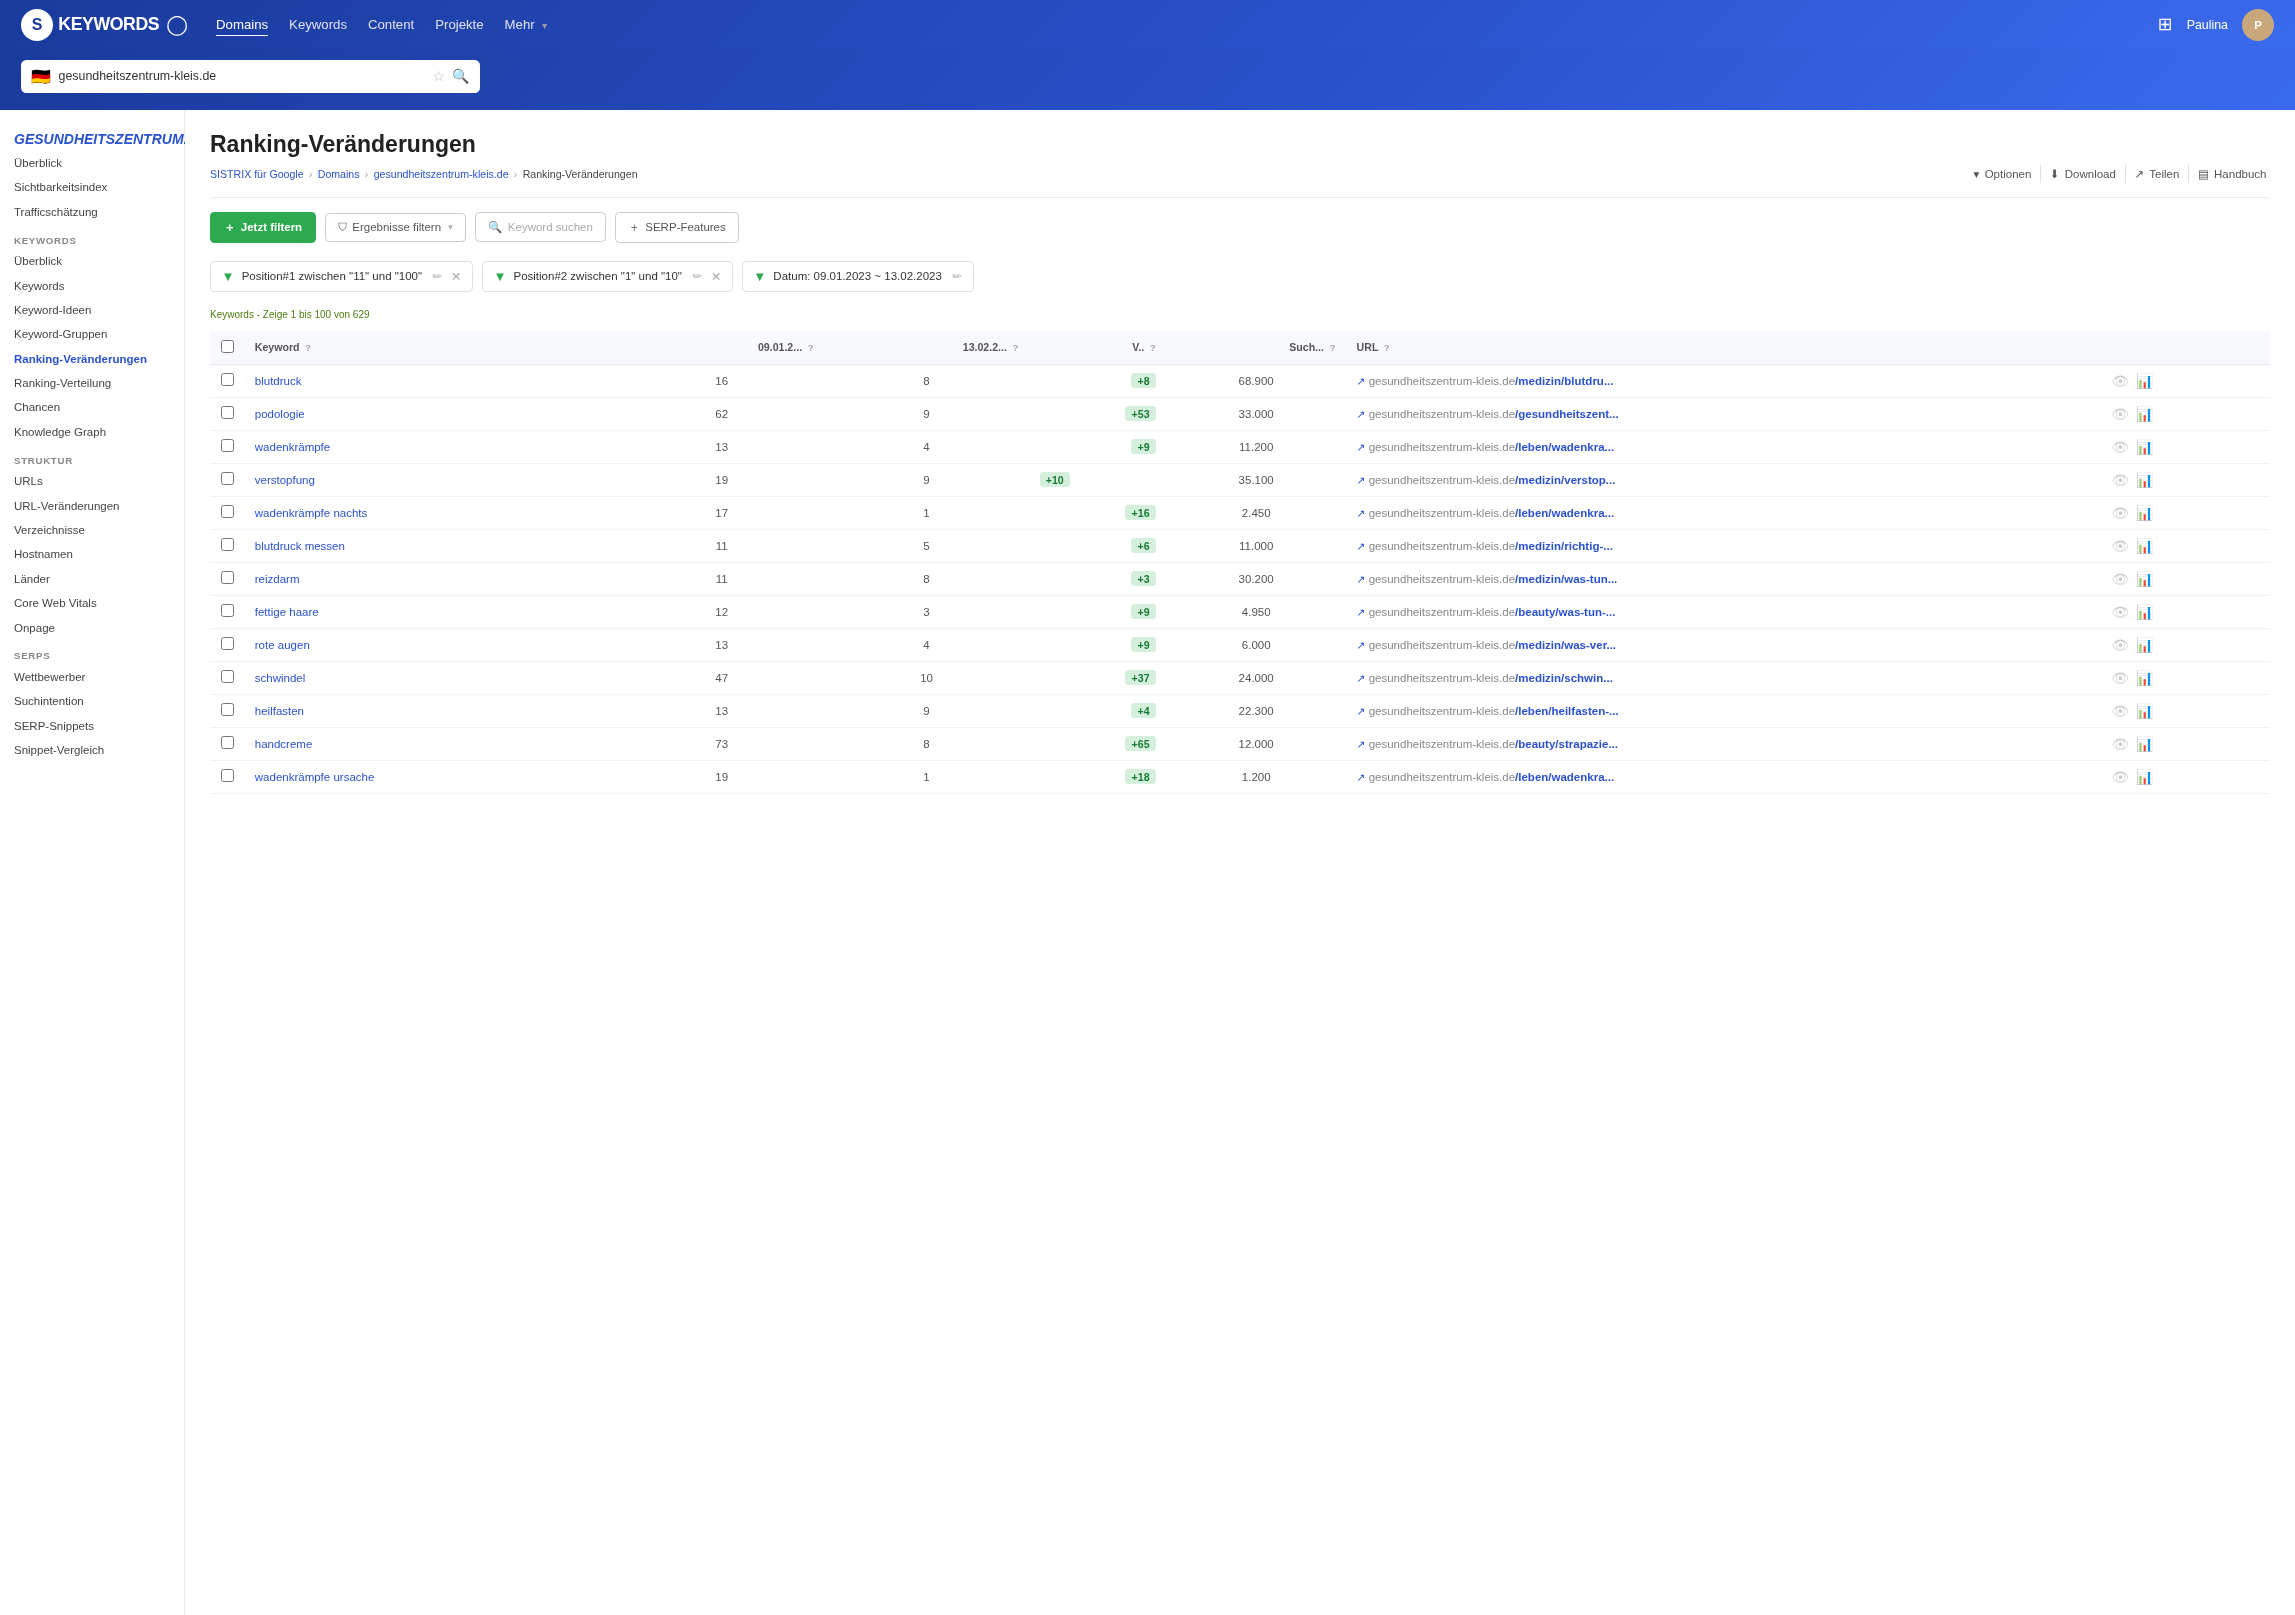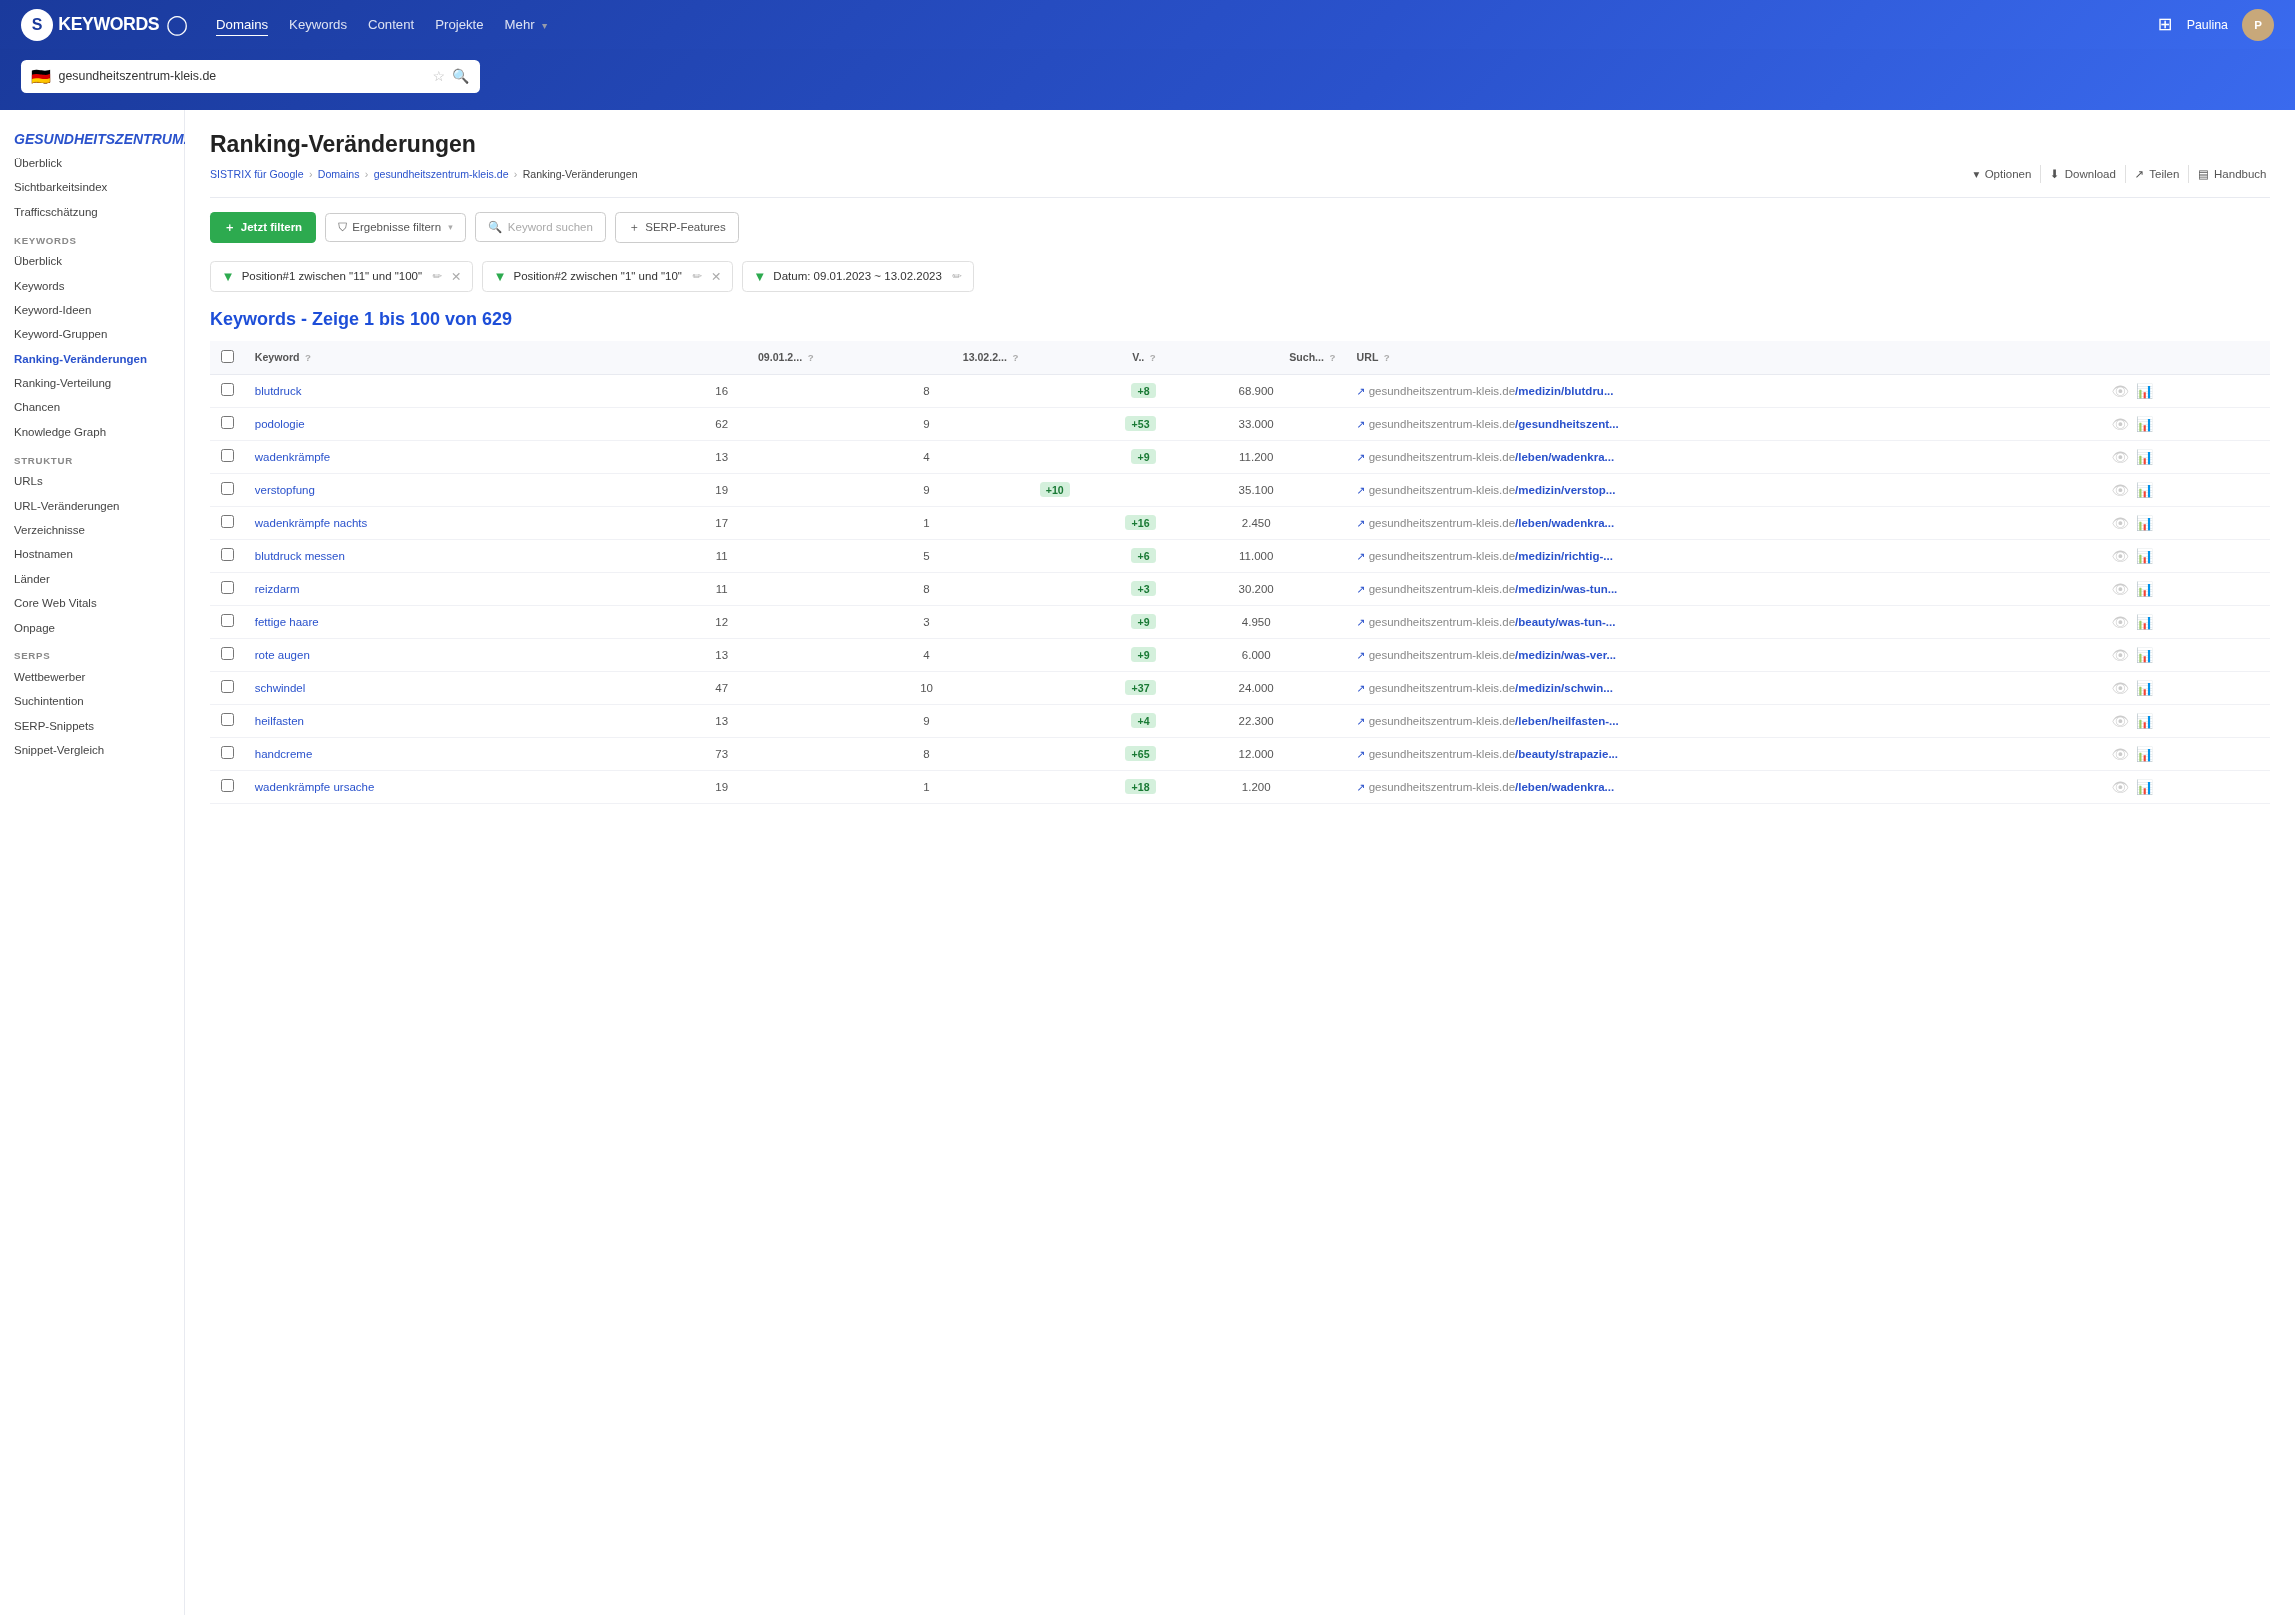--- a/index.html
+++ b/index.html
@@ -93,21 +93,21 @@
     .filter-tag {
       display: flex; align-items: center; gap: 7px; background: white;
       border: 0.9px solid #e0e0e0; border-radius: 4.4px; padding: 7px 10.6px; font-size: 11.5px;
     }
     .filter-icon { color: #2daa4f; font-size: 13.2px; }
     .filter-text { color: #333; }
     .filter-edit { color: #aaa; cursor: pointer; font-size: 11.5px; margin-left: 3.5px; }
     .filter-remove { color: #aaa; cursor: pointer; font-size: 12.4px; margin-left: 1.8px; }
 
     
-    .table-title { font-size: 18px; font-weight: 700; color: #1d4ed8; margin-bottom: 10.6px; }
+    .table-title { font-size: 10px; font-weight: 400; color: #4d7c0f; margin-bottom: 10.6px; }
     .data-table { width: 100%; border-collapse: collapse; font-size: 11.5px; }
     .data-table th {
       background: #f8f9fc; border-bottom: 1.8px solid #e8eaf0; padding: 8.8px 10.6px;
       text-align: left; font-weight: 600; color: #555; font-size: 10.6px;
     }
     .data-table td { padding: 8px 10.6px; border-bottom: 0.9px solid #f0f1f5; vertical-align: middle; }
     .data-table .checkbox-col { width: 26.5px; }
     .data-table input[type="checkbox"] { cursor: pointer; }
     .keyword-link { color: #2a52cc; cursor: pointer; }
     .num { text-align: center; color: #555; }

